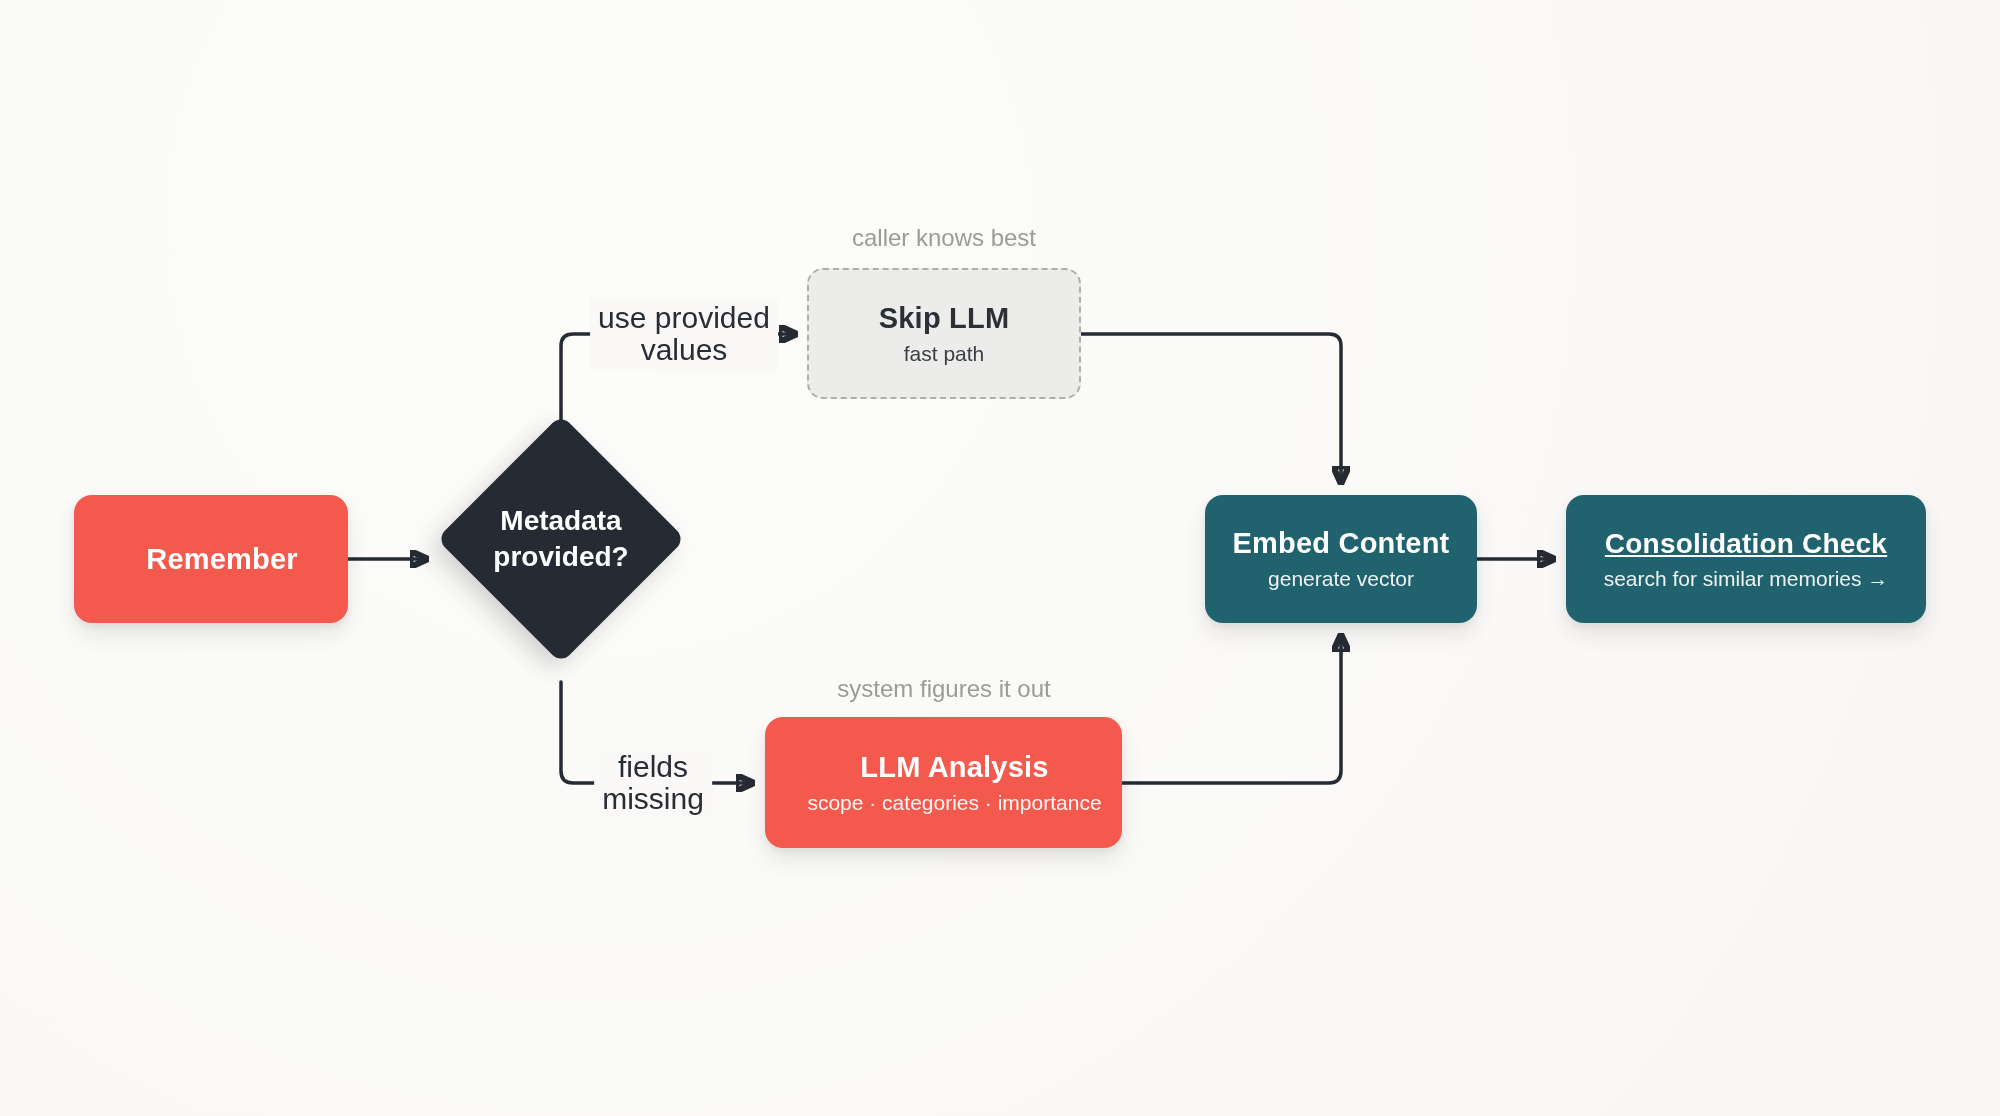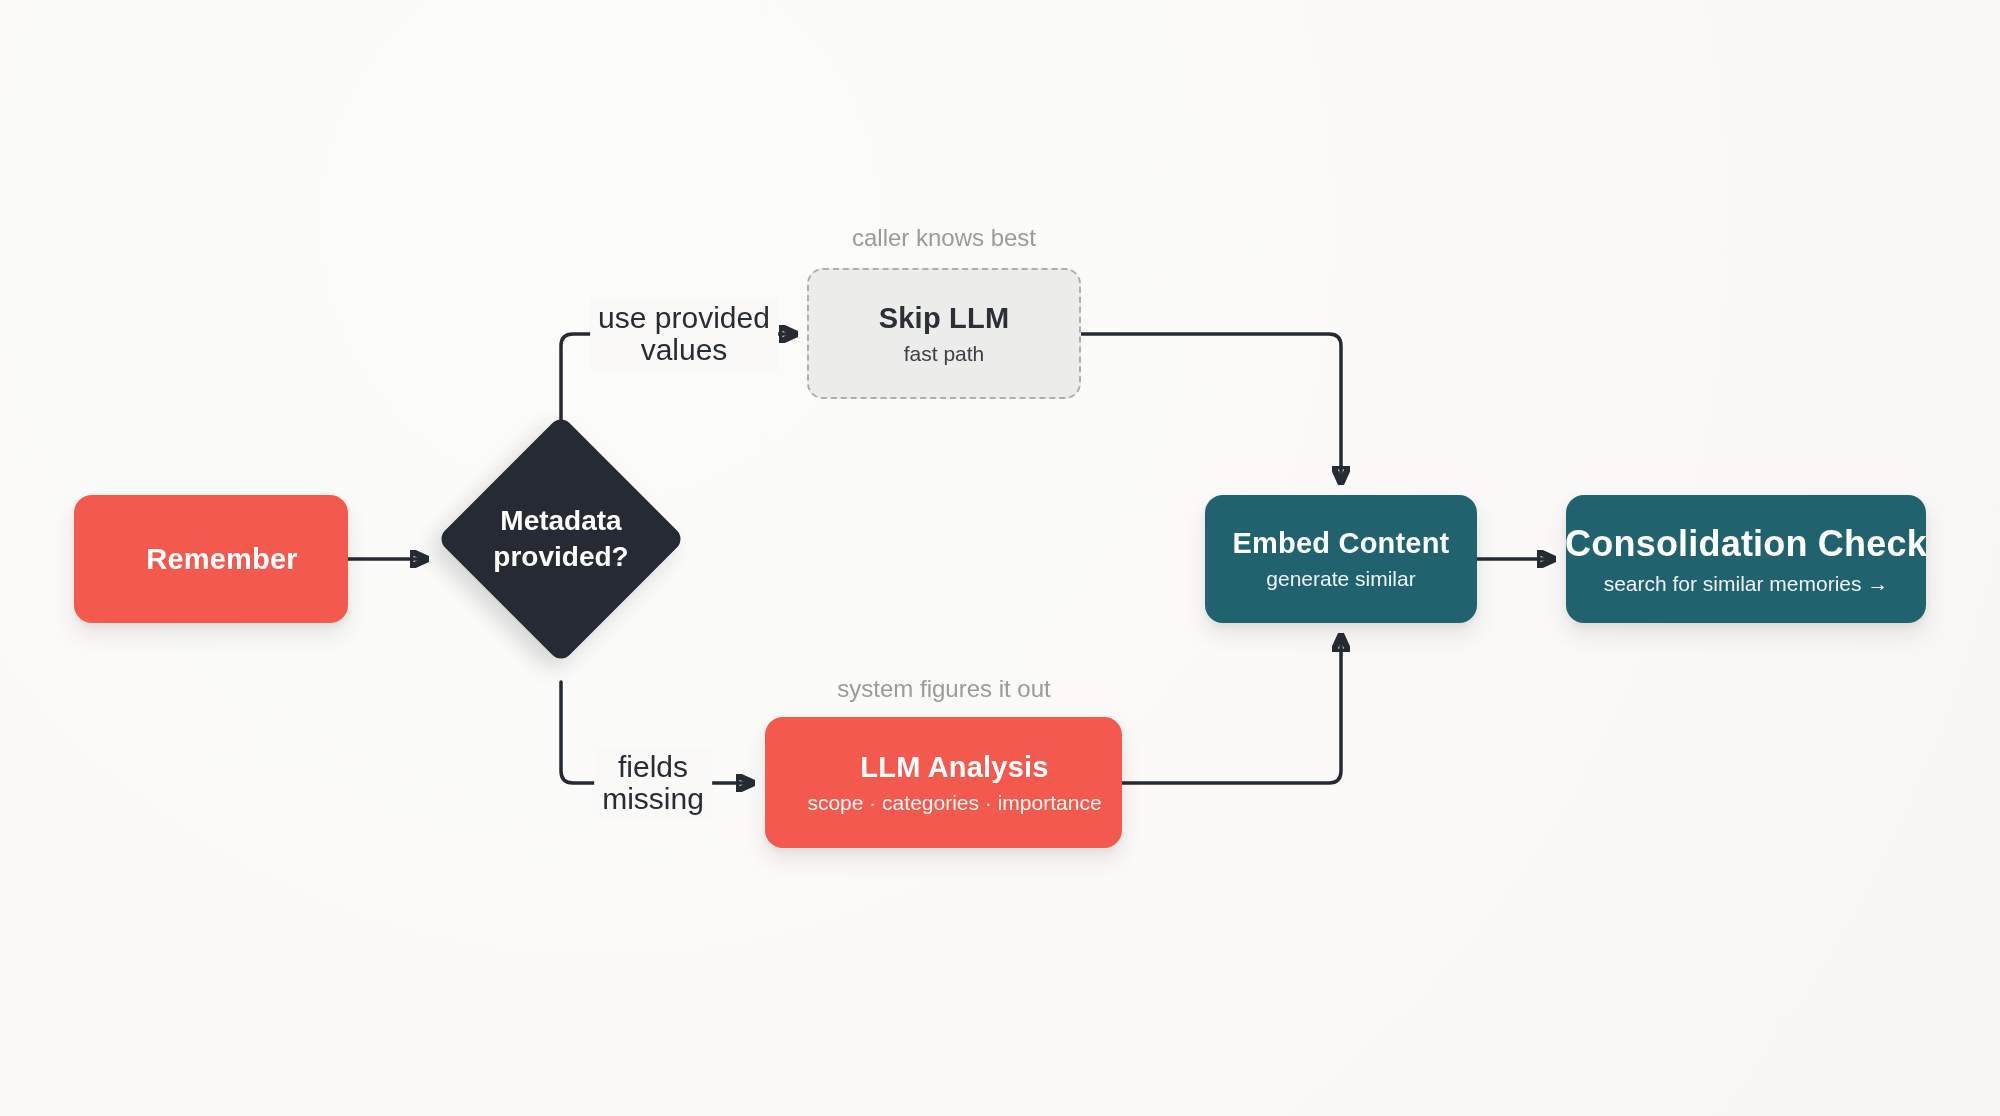--- a/index.html
+++ b/index.html
@@ -117,21 +117,21 @@
     <div class="subtitle">fast path</div>
   </div>
 
   <div class="node red" style="left:765px; top:717px; width:357px; height:131px;">
     <div class="title">LLM Analysis</div>
     <div class="subtitle">scope · categories · importance</div>
   </div>
 
   <div class="node teal" style="left:1205px; top:495px; width:272px; height:128px;">
     <div class="title">Embed Content</div>
-    <div class="subtitle">generate similar</div>
+    <div class="subtitle">generate vector</div>
   </div>
 
   <div class="node teal" style="left:1566px; top:495px; width:360px; height:128px;">
-    <div class="title" style="font-size:36px;">Consolidation Check</div>
+    <div class="title" style="font-size:28px;text-decoration:underline;">Consolidation Check</div>
     <div class="subtitle">search for similar memories →</div>
   </div>
 
 </div>
 
 </body></html>

